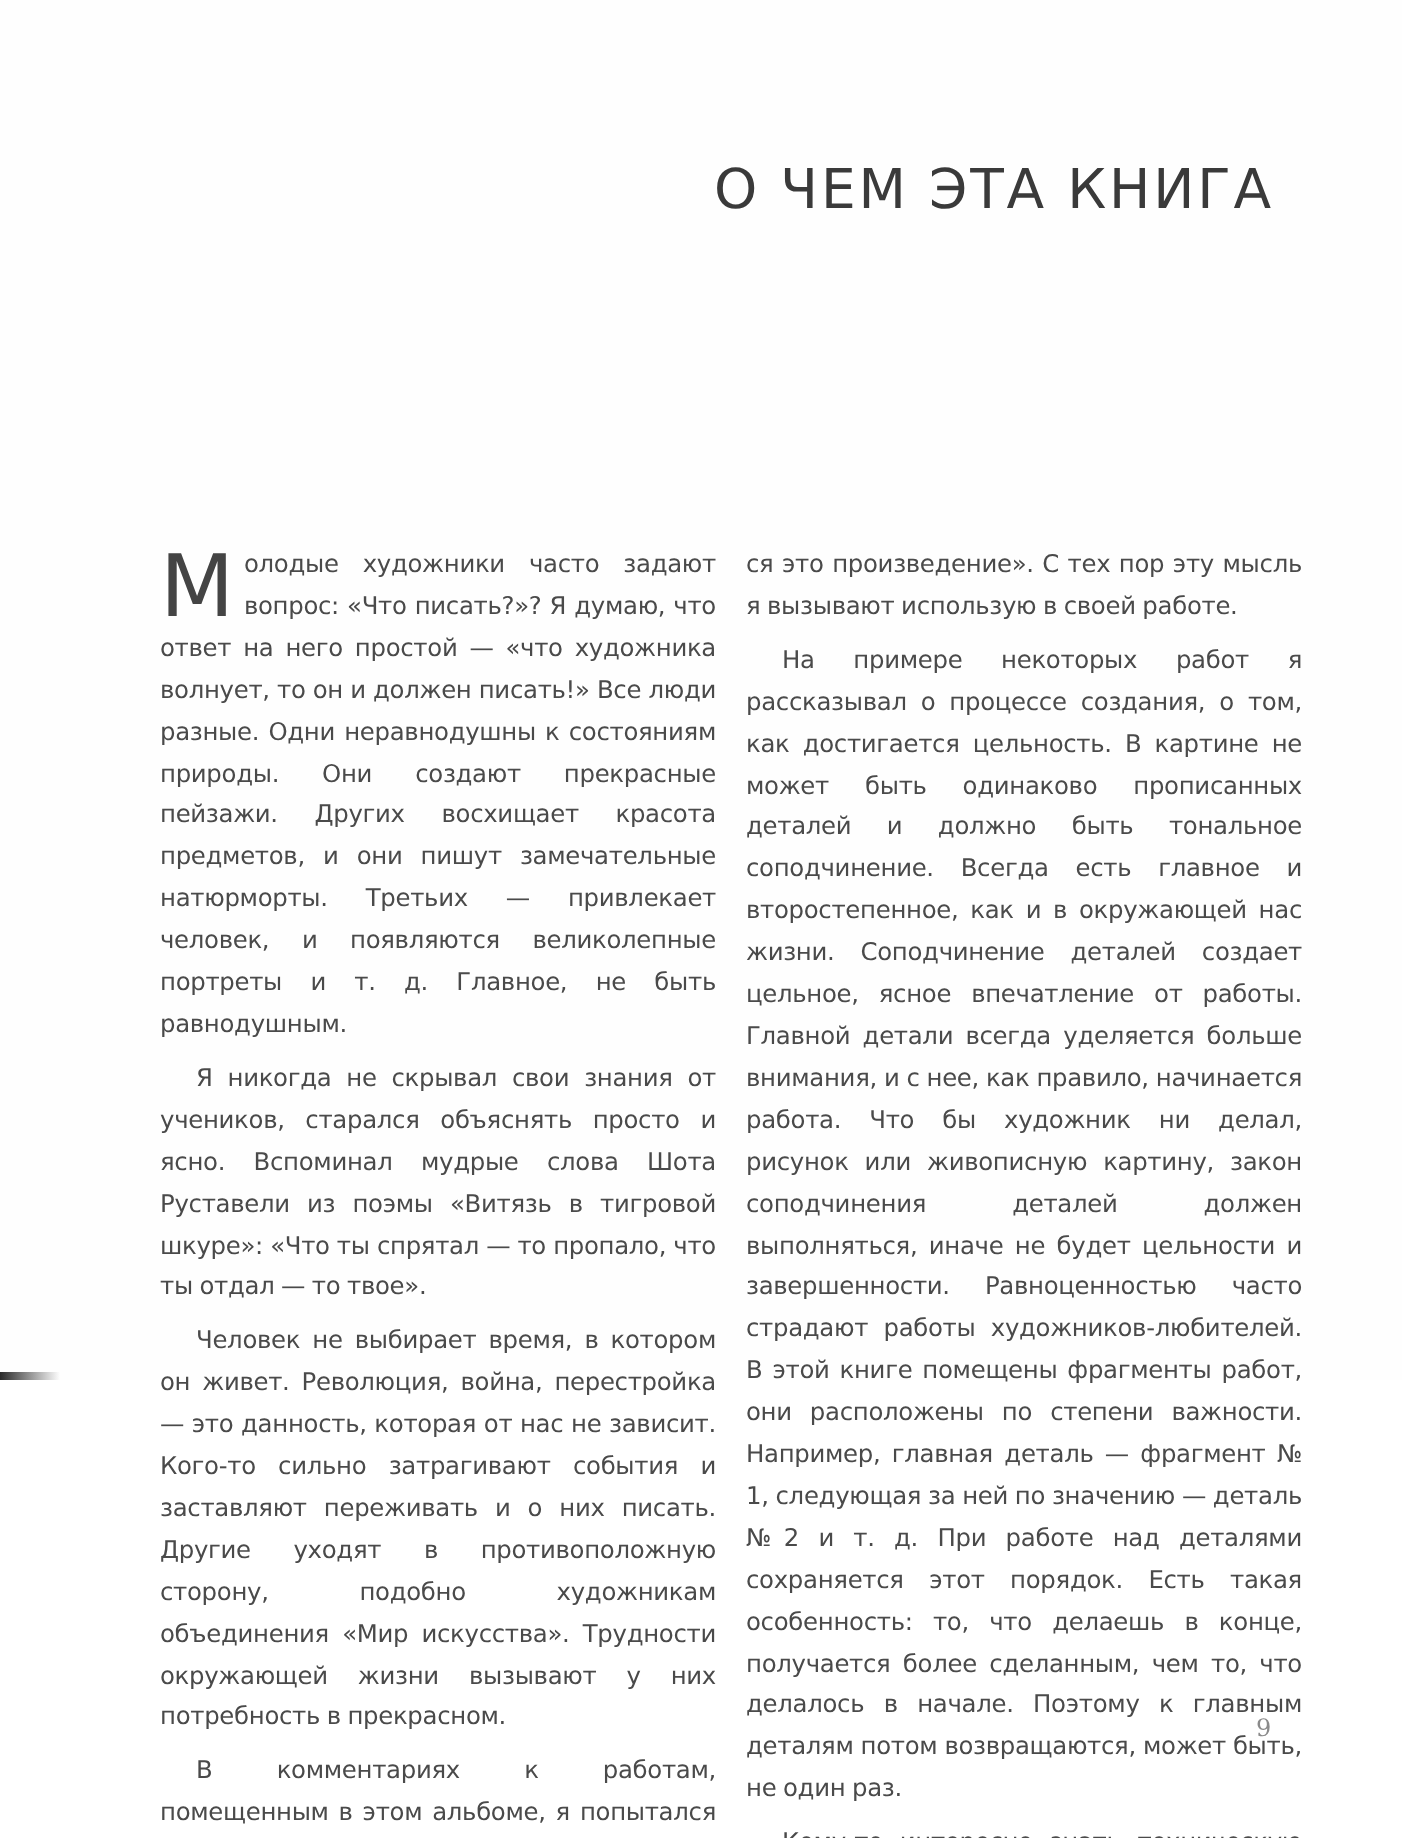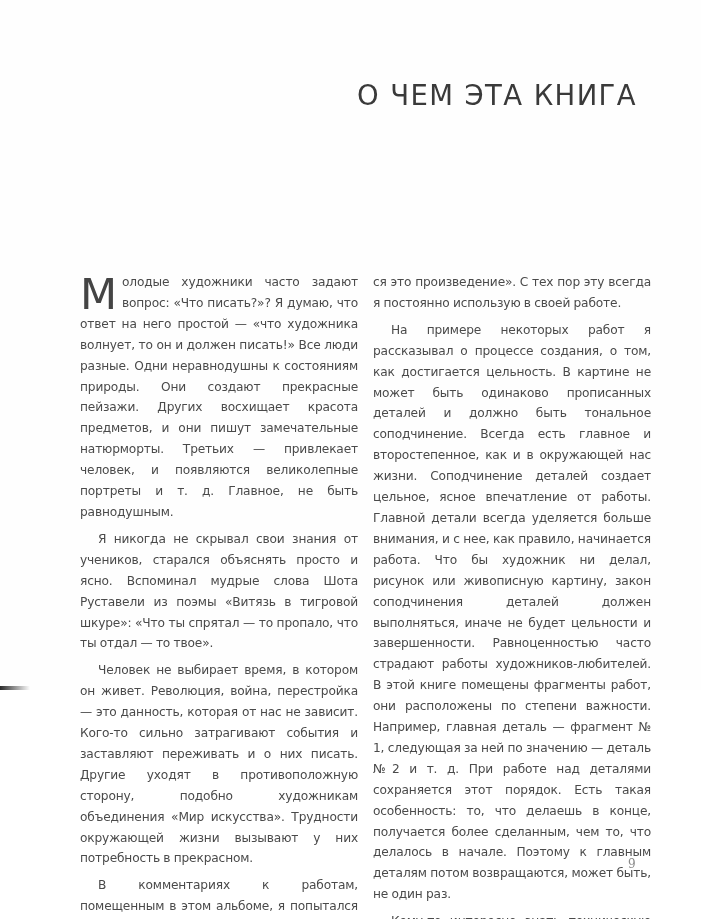--- a/index.html
+++ b/index.html
@@ -88,21 +88,21 @@
   <h1 class="title">О ЧЕМ ЭТА КНИГА</h1>
 
   <div class="col col-left">
     <p class="first"><span class="dropcap">М</span><span>олодые художники часто задают вопрос: «Что писать?»? Я думаю, что ответ на него простой — «что художника волнует, то он и должен писать!» Все люди разные. Одни неравнодушны к состояниям природы. Они создают прекрасные пейзажи. Других восхищает красота предметов, и они пишут замечательные натюрморты. Третьих — привлекает человек, и появляются великолепные портреты и т. д. Главное, не быть равнодушным.</span></p>
     <p>Я никогда не скрывал свои знания от учеников, старался объяснять просто и ясно. Вспоминал мудрые слова Шота Руставели из поэмы «Витязь в тигровой шкуре»: «Что ты спрятал — то пропало, что ты отдал — то твое».</p>
     <p>Человек не выбирает время, в котором он живет. Революция, война, перестройка — это данность, которая от нас не зависит. Кого-то сильно затрагивают события и заставляют переживать и о них писать. Другие уходят в противоположную сторону, подобно художникам объединения «Мир искусства». Трудности окружающей жизни вызывают у них потребность в прекрасном.</p>
     <p>В комментариях к работам, помещенным в этом альбоме, я попытался рассказать, что послужило причиной их создания. Работая в учебной мастерской над композицией вместе с профессором В. Ф. Рудневым, я не раз слышал, как он предлагал автору эскиза коротко сформулировать, «ради чего затевает-</p>
   </div>
 
   <div class="col col-right">
-    <p class="noindent">ся это произведение». С тех пор эту всегда я постоянно использую в своей работе.</p>
+    <p class="noindent">ся это произведение». С тех пор эту мысль я вызывают использую в своей работе.</p>
     <p>На примере некоторых работ я рассказывал о процессе создания, о том, как достигается цельность. В картине не может быть одинаково прописанных деталей и должно быть тональное соподчинение. Всегда есть главное и второстепенное, как и в окружающей нас жизни. Соподчинение деталей создает цельное, ясное впечатление от работы. Главной детали всегда уделяется больше внимания, и с нее, как правило, начинается работа. Что бы художник ни делал, рисунок или живописную картину, закон соподчинения деталей должен выполняться, иначе не будет цельности и завершенности. Равноценностью часто страдают работы художников-любителей. В этой книге помещены фрагменты работ, они расположены по степени важности. Например, главная деталь — фрагмент № 1, следующая за ней по значению — деталь №2 и т. д. При работе над деталями сохраняется этот порядок. Есть такая особенность: то, что делаешь в конце, получается более сделанным, чем то, что делалось в начале. Поэтому к главным деталям потом возвращаются, может быть, не один раз.</p>
     <p>Кому-то интересно знать техническую сторону работы, и им мои советы могут в этом помочь. Я имею некоторый опыт в создании картин и могу им поделиться.</p>
 
   </div>
 
   <div class="page-number">9</div>
 
   <div class="corner-shadow"></div>
 </div>
 

